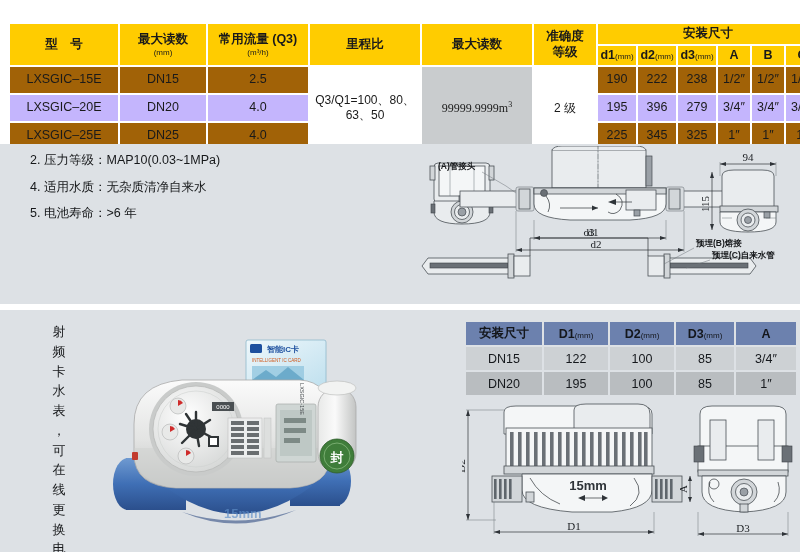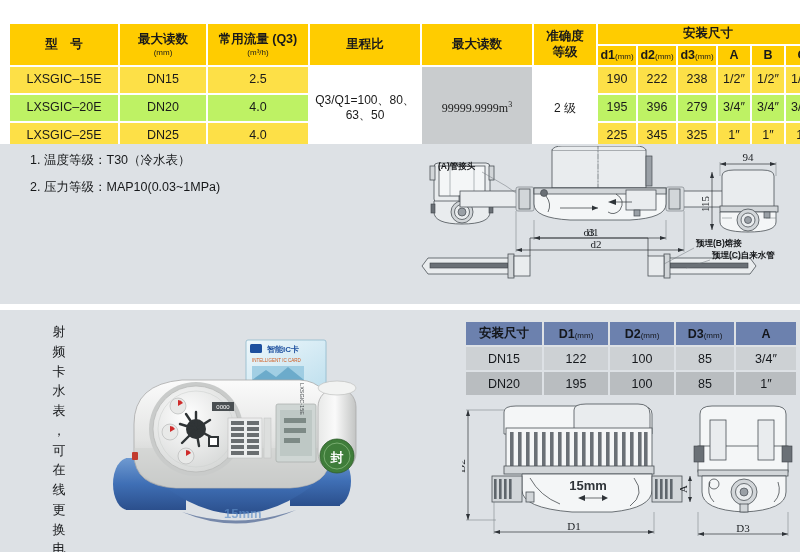--- a/index.html
+++ b/index.html
@@ -52,22 +52,22 @@
     display: block;
     font-size: 8px;
     font-weight: normal;
     line-height: 1.1;
     margin-top: 1px;
   }
   #spec-table .unit-inline {
     font-size: 8px;
     font-weight: normal;
   }
-  #spec-table tbody td { height: 26px; background: #fde047; }
-  #spec-table tbody tr.alt td { background: #bef264; }
+  #spec-table tbody td { height: 26px; background: #a16207; }
+  #spec-table tbody tr.alt td { background: #c4b5fd; }
   #spec-table td.span-cell { background: #ffffff !important; font-size: 12px; }
   #spec-table td.span-grey { background: #c9ccce !important; font-family: Liberation Serif, serif; }
   .model-col { font-size: 13px; }
   .sup { font-size: 8px; vertical-align: super; }
 
   
   #feature-list {
     position: absolute;
     left: 30px; top: 140px;
     width: 330px;
@@ -224,22 +224,23 @@
         <td>1″</td>
         <td>1″</td>
         <td>1″</td>
       </tr>
     </tbody>
   </table>
 
   <div class="panel" id="panel-mid"></div>
 
   <ul id="feature-list">
-    <li><span class="num">1.</span><span>温度等级：T30（冷水表）</span></li>
     <li><span class="num">2.</span><span>压力等级：MAP10(0.03~1MPa)</span></li>
+    <li><span class="num">4.</span><span>适用水质：无杂质清净自来水</span></li>
+    <li><span class="num">5.</span><span>电池寿命：&gt;6 年</span></li>
   </ul>
 
   <svg class="draw" id="draw-mid" viewBox="0 0 380 158">
 
     <g>
       <rect x="14" y="17" width="56" height="40" rx="4" class="fill-lt"></rect>
       <rect x="19" y="20" width="46" height="30" class="fill-wh"></rect>
       <line x1="30" y1="20" x2="30" y2="50" class="ln-thin"></line>
       <line x1="54" y1="20" x2="54" y2="50" class="ln-thin"></line>
       <rect x="10" y="20" width="5" height="14" class="fill-md"></rect>

